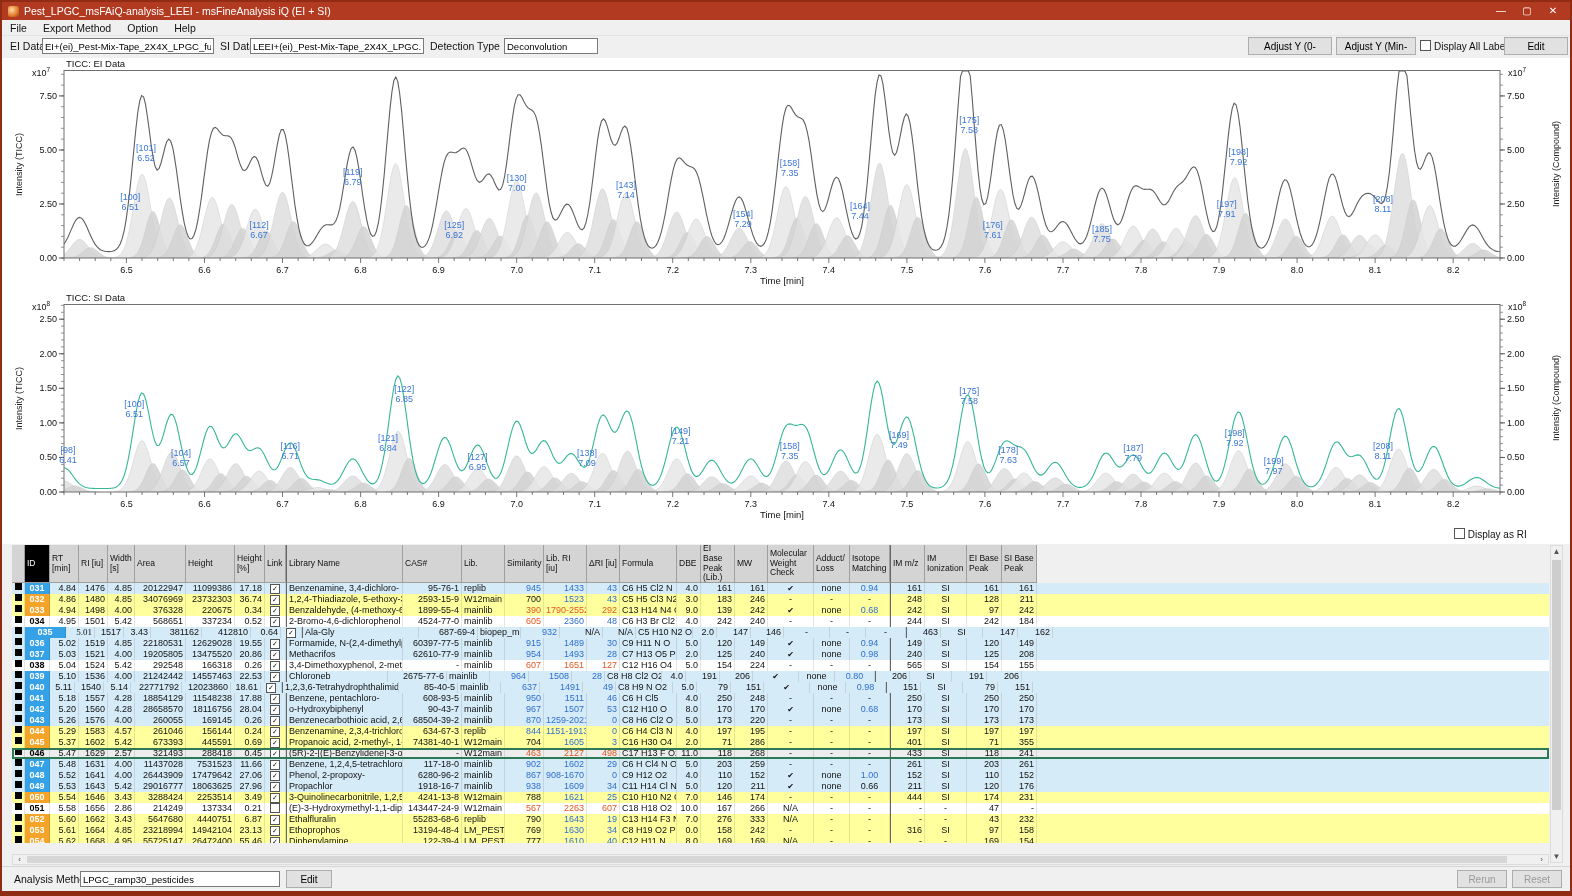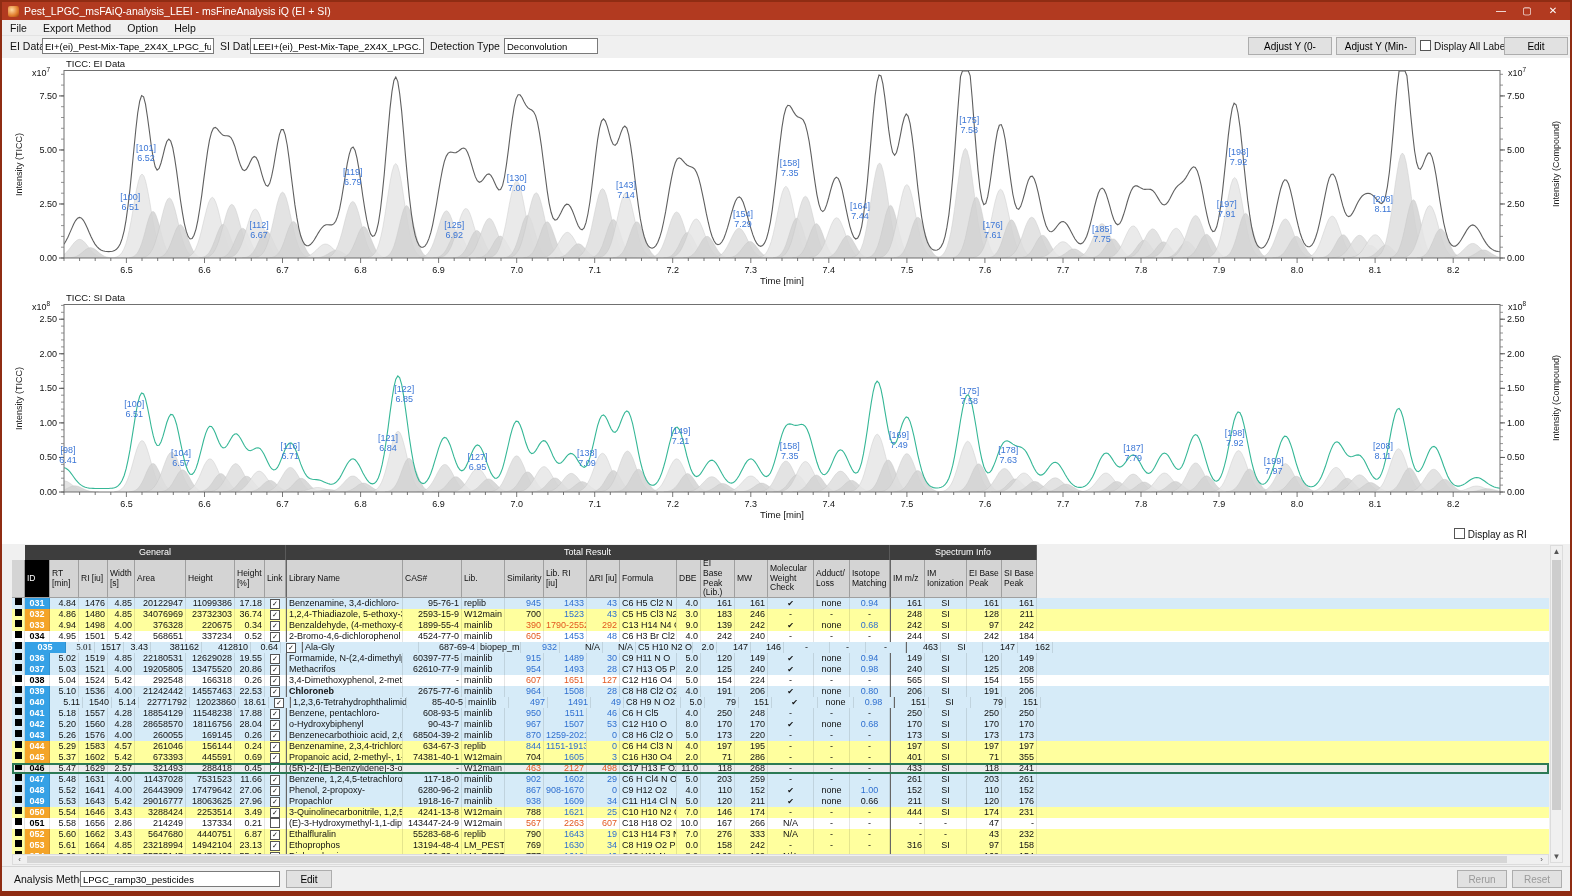--- a/index.html
+++ b/index.html
@@ -738,26 +738,20 @@
     <div class="ylab" style="left:1549px;top:12px">Intensity (Compound)</div>
     <div class="xlab">Time [min]</div>
   </div>
 
   <div class="ri-check">
     <span class="cb"></span>
     <span>Display as RI</span>
   </div>
 
   <div class="tablewrap">
-    <div class="th-grouprow">
-        <div class="th-group blank" style="width: 13px;"></div>
-        <div class="th-group" style="width: 261px;">General</div>
-        <div class="th-group" style="width: 604px;">Total Result</div>
-        <div class="th-group" style="width: 147px;">Spectrum Info</div>
-      </div>
     <div class="th-row">
         <div class="th" style="width: 13px;"></div>
         <div class="th th-id" style="width: 25px;">ID</div>
         <div class="th" style="width: 29px;">RT
 [min]</div>
         <div class="th" style="width: 29px;">RI [iu]</div>
         <div class="th" style="width: 27px;">Width
 [s]</div>
         <div class="th" style="width: 51px;">Area</div>
         <div class="th" style="width: 49px;">Height</div>
@@ -883,21 +877,21 @@
           <div class="td a-r" style="width: 29px;">1501</div>
           <div class="td a-r" style="width: 27px;">5.42</div>
           <div class="td a-r" style="width: 51px;">568651</div>
           <div class="td a-r" style="width: 49px;">337234</div>
           <div class="td a-r" style="width: 30px;">0.52</div>
           <div class="td a-c" style="width: 21px;"><div class="cbx">✓</div></div>
           <div class="td a-l sep" style="width: 117px;">2-Bromo-4,6-dichlorophenol</div>
           <div class="td a-r" style="width: 59px;">4524-77-0</div>
           <div class="td a-l" style="width: 43px;">mainlib</div>
           <div class="td a-r t-r" style="width: 39px;">605</div>
-          <div class="td a-r t-b" style="width: 43px;">1453</div>
+          <div class="td a-r t-b" style="width: 43px;">2360</div>
           <div class="td a-r t-b" style="width: 33px;">48</div>
           <div class="td a-l" style="width: 57px;">C6 H3 Br Cl2 O</div>
           <div class="td a-r" style="width: 24px;">4.0</div>
           <div class="td a-r" style="width: 34px;">242</div>
           <div class="td a-r" style="width: 33px;">240</div>
           <div class="td a-c" style="width: 46px;">-</div>
           <div class="td a-c" style="width: 36px;">-</div>
           <div class="td a-c t-k" style="width: 40px;">-</div>
           <div class="td a-r sep" style="width: 35px;">244</div>
           <div class="td a-c" style="width: 42px;">SI</div>
@@ -1019,52 +1013,52 @@
         <div class="trow bg-b">
           <div class="td a-c" style="width: 13px;"><div class="sq"></div></div>
           <div class="td a-c id-b" style="width: 25px;">039</div>
           <div class="td a-r" style="width: 29px;">5.10</div>
           <div class="td a-r" style="width: 29px;">1536</div>
           <div class="td a-r" style="width: 27px;">4.00</div>
           <div class="td a-r" style="width: 51px;">21242442</div>
           <div class="td a-r" style="width: 49px;">14557463</div>
           <div class="td a-r" style="width: 30px;">22.53</div>
           <div class="td a-c" style="width: 21px;"><div class="cbx">✓</div></div>
-          <div class="td a-l sep" style="width: 117px; font-weight: bold;">Chloroneb</div>
+          <div class="td a-l sep" style="width: 102px;">Chloroneb</div>
           <div class="td a-r" style="width: 59px;">2675-77-6</div>
           <div class="td a-l" style="width: 43px;">mainlib</div>
           <div class="td a-r t-b" style="width: 39px;">964</div>
           <div class="td a-r t-b" style="width: 43px;">1508</div>
           <div class="td a-r t-b" style="width: 33px;">28</div>
           <div class="td a-l" style="width: 57px;">C8 H8 Cl2 O2</div>
           <div class="td a-r" style="width: 24px;">4.0</div>
           <div class="td a-r" style="width: 34px;">191</div>
           <div class="td a-r" style="width: 33px;">206</div>
           <div class="td a-c chk" style="width: 46px;">✔</div>
           <div class="td a-c" style="width: 36px;">none</div>
           <div class="td a-c t-b" style="width: 40px;">0.80</div>
           <div class="td a-r sep" style="width: 35px;">206</div>
           <div class="td a-c" style="width: 42px;">SI</div>
           <div class="td a-r" style="width: 35px;">191</div>
           <div class="td a-r" style="width: 35px;">206</div>
         </div>
         <div class="trow bg-b">
           <div class="td a-c" style="width: 13px;"><div class="sq"></div></div>
           <div class="td a-c id-b" style="width: 25px;">040</div>
-          <div class="td a-r" style="width: 33px;">5.11</div>
+          <div class="td a-r" style="width: 25px;">5.11</div>
           <div class="td a-r" style="width: 29px;">1540</div>
           <div class="td a-r" style="width: 27px;">5.14</div>
           <div class="td a-r" style="width: 51px;">22771792</div>
           <div class="td a-r" style="width: 49px;">12023860</div>
           <div class="td a-r" style="width: 30px;">18.61</div>
           <div class="td a-c" style="width: 21px;"><div class="cbx">✓</div></div>
           <div class="td a-l sep" style="width: 117px;">1,2,3,6-Tetrahydrophthalimide</div>
           <div class="td a-r" style="width: 59px;">85-40-5</div>
           <div class="td a-l" style="width: 43px;">mainlib</div>
-          <div class="td a-r t-b" style="width: 39px;">497</div>
+          <div class="td a-r t-b" style="width: 39px;">637</div>
           <div class="td a-r t-b" style="width: 43px;">1491</div>
           <div class="td a-r t-b" style="width: 33px;">49</div>
           <div class="td a-l" style="width: 57px;">C8 H9 N O2</div>
           <div class="td a-r" style="width: 24px;">5.0</div>
           <div class="td a-r" style="width: 34px;">79</div>
           <div class="td a-r" style="width: 33px;">151</div>
           <div class="td a-c chk" style="width: 46px;">✔</div>
           <div class="td a-c" style="width: 36px;">none</div>
           <div class="td a-c t-b" style="width: 40px;">0.98</div>
           <div class="td a-r sep" style="width: 35px;">151</div>

